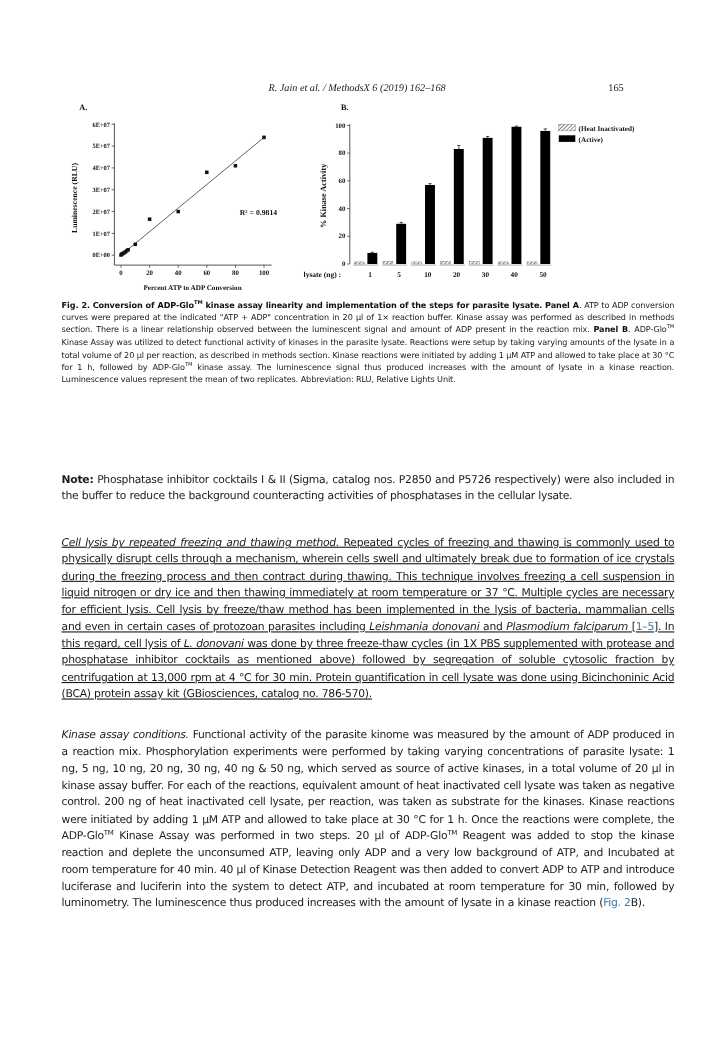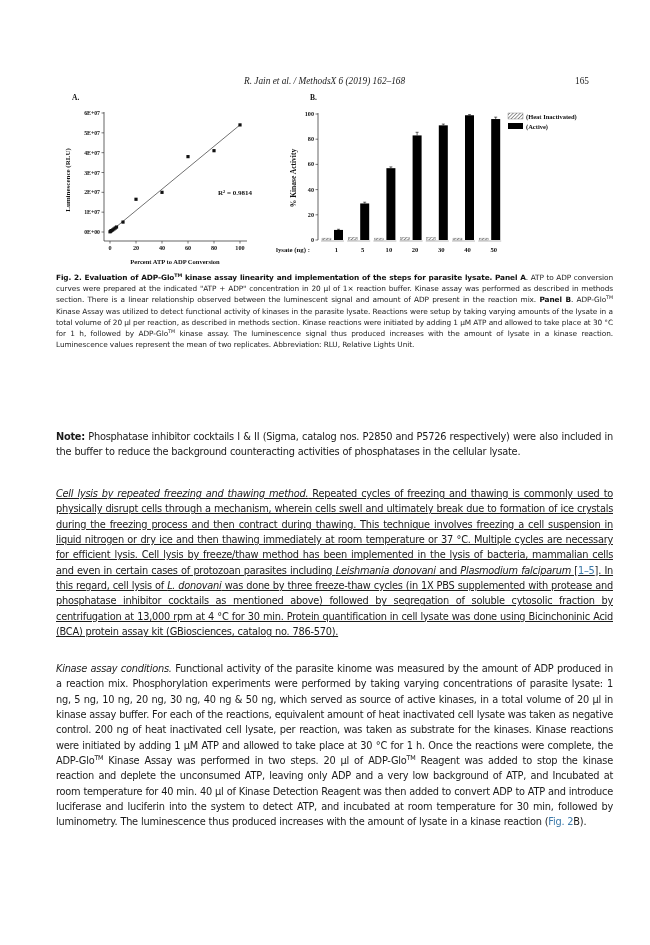--- a/index.html
+++ b/index.html
@@ -1,19 +1,19 @@
 <!DOCTYPE html>
 <html><head>
 <meta charset="utf-8">
 <style>
   html, body { margin: 0; padding: 0; background: #fff; }
   body { width: 650px; height: 945px; position: relative; overflow: hidden; color: #1a1a1a; font-family: "DejaVu Sans", sans-serif; }
   .running-head { position: absolute; top: 76px; left: 0; width: 650px; font-family: "Liberation Serif", serif; font-style: italic; font-size: 9.3px; color: #222; }
   .running-head .rh-text { position: absolute; left: 244px; text-align: center; }
-  .running-head .rh-page { position: absolute; left: 575px; font-style: normal; }
+  .running-head .rh-page { position: absolute; left: 553px; font-style: normal; }
   .figure { position: absolute; top: 88px; left: 55px; width: 560px; height: 180px; }
   .figure svg { position: absolute; left: -55px; top: -88px; width: 650px; height: 300px; overflow: visible; }
   .fig-text { font-family: "Liberation Serif", serif; font-weight: bold; fill: #111; }
   .caption { position: absolute; top: 272px; left: 56px; width: 557px; font-family: "DejaVu Sans", sans-serif; font-size: 7.35px; line-height: 11.2px; text-align: justify; color: #222; letter-spacing: -0.08px; }
   .caption b { color: #111; }
   .body-text { position: absolute; left: 56px; width: 557px; font-family: "DejaVu Sans", sans-serif; font-size: 9.8px; line-height: 15.35px; text-align: justify; color: #1a1a1a; letter-spacing: -0.25px; word-spacing: 0.2px; }
   .p-note { top: 429px; }
   .p-lysis { top: 486px; text-decoration: underline; }
   .p-kinase { top: 661px; }
   .ital { font-style: italic; }
@@ -158,21 +158,21 @@
         <text class="fig-text" x="526" y="119" font-size="6.5">(Heat Inactivated)</text>
         <rect x="508" y="123" width="15" height="6" fill="#000"></rect>
         <text class="fig-text" x="526" y="129" font-size="6.5">(Active)</text>
       </g>
     </g>
   </svg>
 </div>
 
 <div class="caption">
   <b>Fig. 2.</b>
-  <b><span>Evaluation of ADP-Glo</span><sup>TM</sup><span> kinase assay linearity and implementation of the steps for parasite lysate.</span></b>
+  <b><span>Conversion of ADP-Glo</span><sup>TM</sup><span> kinase assay linearity and implementation of the steps for parasite lysate.</span></b>
   <b>Panel A</b><span>. ATP to ADP conversion curves were prepared at the indicated "ATP + ADP" concentration in 20 µl of 1× reaction buffer. Kinase assay was performed as described in methods section. There is a linear relationship observed between the luminescent signal and amount of ADP present in the reaction mix.</span>
   <b>Panel B</b><span>. ADP-Glo</span><sup>TM</sup><span> Kinase Assay was utilized to detect functional activity of kinases in the parasite lysate. Reactions were setup by taking varying amounts of the lysate in a total volume of 20 µl per reaction, as described in methods section. Kinase reactions were initiated by adding 1 µM ATP and allowed to take place at 30 °C for 1 h, followed by ADP-Glo</span><sup>TM</sup><span> kinase assay. The luminescence signal thus produced increases with the amount of lysate in a kinase reaction. Luminescence values represent the mean of two replicates. Abbreviation: RLU, Relative Lights Unit.</span>
 </div>
 
 <div class="body-text p-note">
   <b>Note:</b><span> Phosphatase inhibitor cocktails I &amp; II (Sigma, catalog nos. P2850 and P5726 respectively) were also included in the buffer to reduce the background counteracting activities of phosphatases in the cellular lysate.</span>
 </div>
 
 <div class="body-text p-lysis">
   <span class="ital">Cell lysis by repeated freezing and thawing method.</span><span>  Repeated cycles of freezing and thawing is commonly used to physically disrupt cells through a mechanism, wherein cells swell and ultimately break due to formation of ice crystals during the freezing process and then contract during thawing. This technique involves freezing a cell suspension in liquid nitrogen or dry ice and then thawing immediately at room temperature or 37 °C. Multiple cycles are necessary for efficient lysis. Cell lysis by freeze/thaw method has been implemented in the lysis of bacteria, mammalian cells and even in certain cases of protozoan parasites including </span><span class="ital">Leishmania donovani</span><span> and </span><span class="ital">Plasmodium falciparum</span><span> [</span><a class="link">1–5</a><span>]. In this regard, cell lysis of </span><span class="ital">L. donovani</span><span> was done by three freeze-thaw cycles (in 1X PBS supplemented with protease and phosphatase inhibitor cocktails as mentioned above) followed by segregation of soluble cytosolic fraction by centrifugation at 13,000 rpm at 4 °C for 30 min. Protein quantification in cell lysate was done using Bicinchoninic Acid (BCA) protein assay kit (GBiosciences, catalog no. 786-570).</span>

